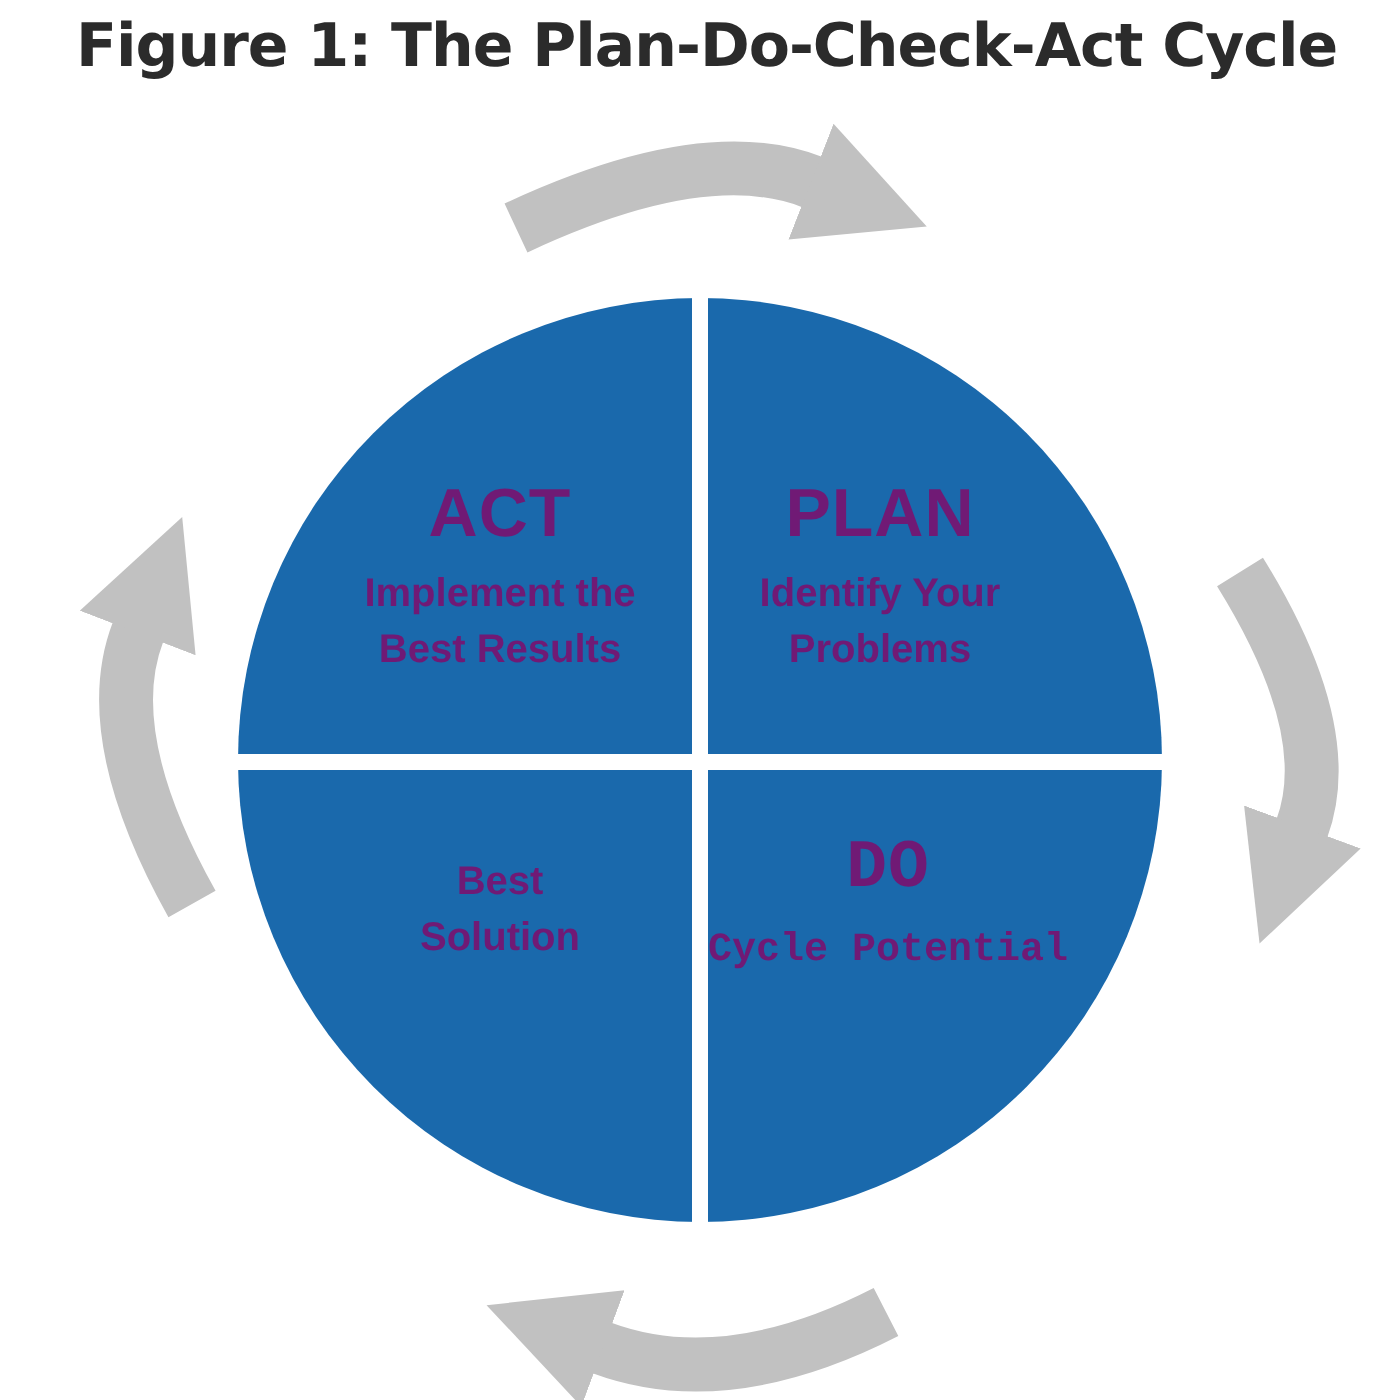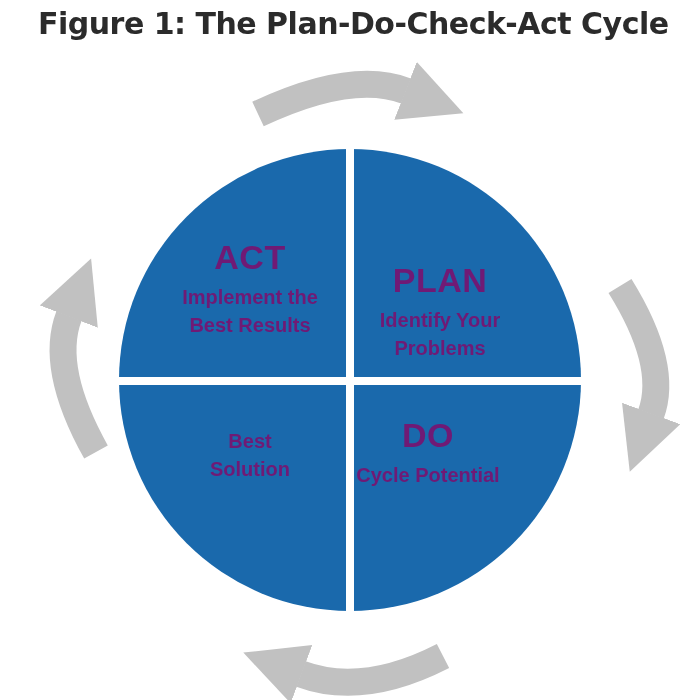--- a/index.html
+++ b/index.html
@@ -33,23 +33,23 @@
     top: 0;
     width: 700px;
     height: 700px;
   }
   .quad {
     position: absolute;
     text-align: center;
     color: #701a75;
   }
   .q-act   { left: 115px; top: 240px; width: 270px; }
-  .q-plan  { left: 320px; top: 240px; width: 240px; margin-top: 23px; }
+  .q-plan  { left: 320px; top: 240px; width: 240px; }
   .q-check { left: 115px; top: 418px; width: 270px; }
-  .q-do    { left: 308px; top: 418px; width: 240px; }
+  .q-do    { left: 324px; top: 418px; width: 240px; font-family: Liberation Mono, monospace; }
   .quad-label {
     font-size: 34px;
     font-weight: 700;
     letter-spacing: 0.5px;
     line-height: 1;
   }
   .quad-desc {
     margin-top: 10px;
     font-size: 20px;
     font-weight: 700;

